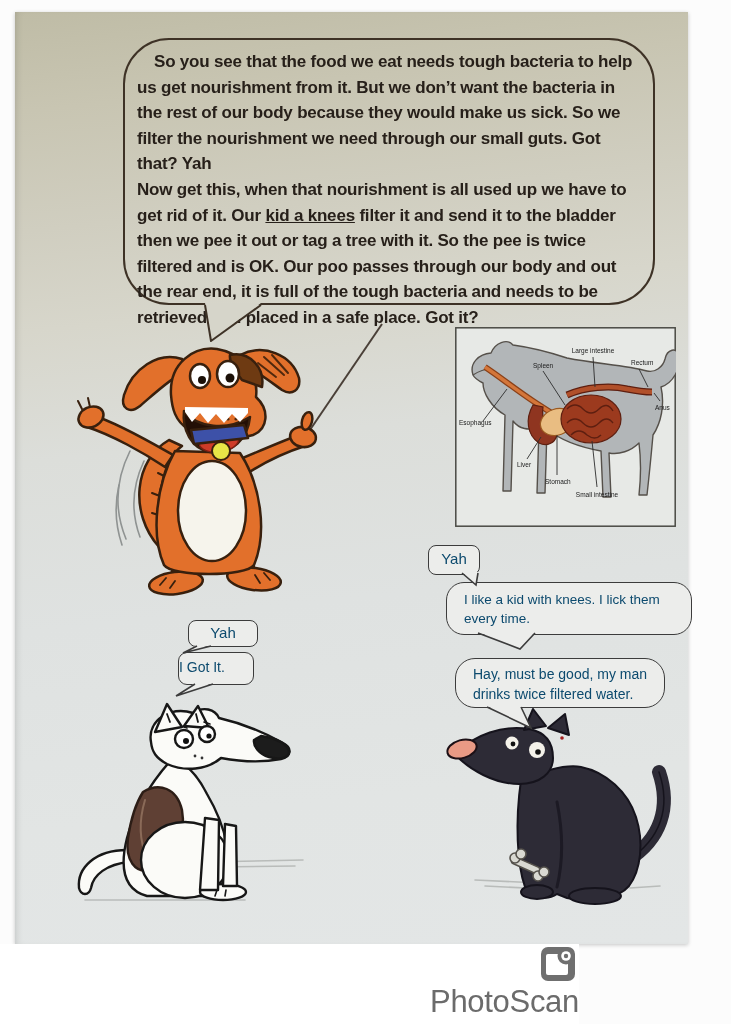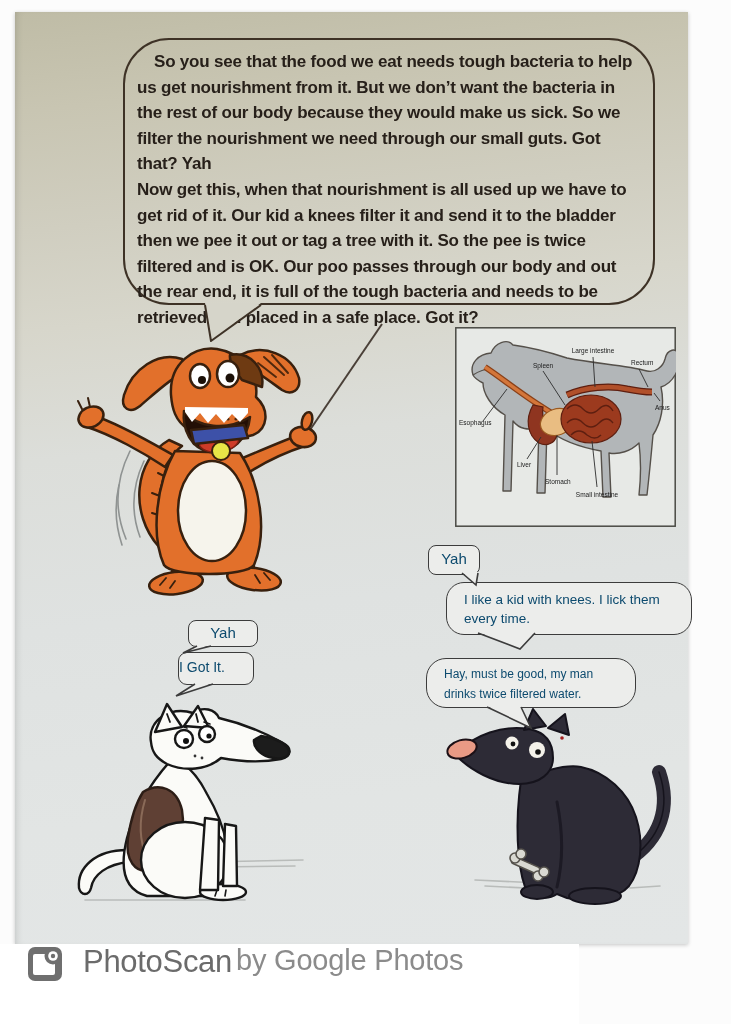--- a/index.html
+++ b/index.html
@@ -14,42 +14,42 @@
 
   .scene{position:absolute;left:0;top:0;z-index:1;}
   .overlay{position:absolute;left:0;top:0;z-index:5;pointer-events:none;}
 
   
   .monologue{position:absolute;left:108px;top:26px;width:532px;height:267px;z-index:2;
              border:2px solid #3e3226;border-radius:46px;box-sizing:border-box;
              padding:9px 12px 0 12px;}
   .monologue p{margin:0;font-size:17px;line-height:25.6px;font-weight:bold;
                letter-spacing:-0.2px;color:#27201a;text-indent:17px;}
-  .monologue .u{}
+  .monologue .u{text-decoration:underline;}
 
   
   .sb{position:absolute;z-index:4;background:#ecedeb;border:1.6px solid #3c3c3c;
       box-sizing:border-box;color:#0c4a6e;}
   .sb-yah-right{left:413px;top:533px;width:52px;height:30px;border-radius:8px;
                 font-size:15px;line-height:26px;text-align:center;}
   .sb-lick{left:431px;top:570px;width:246px;height:53px;border-radius:18px;
            font-size:13.5px;line-height:19px;padding:7px 10px 0 17px;}
   .sb-yah-left{left:173px;top:608px;width:70px;height:27px;border-radius:8px;
                font-size:15px;line-height:24px;text-align:center;}
   .sb-gotit{left:163px;top:640px;width:76px;height:33px;border-radius:9px;
             font-size:14px;line-height:29px;}
-  .sb-hay{left:411px;top:646px;width:210px;height:50px;border-radius:20px;
-          font-size:12px;line-height:19.5px;padding:6px 8px 13px 17px;}
+  .sb-hay{left:440px;top:646px;width:210px;height:50px;border-radius:20px;
+          font-size:14px;line-height:19.5px;padding:6px 8px 13px 17px;}
 
   
   .anatomy{position:absolute;left:440px;top:315px;z-index:2;}
 
   
   .footer{position:absolute;left:0;top:944px;width:579px;height:80px;background:#ffffff;
-          display:flex;align-items:flex-start;z-index:8;}
+          display:flex;align-items:flex-end;z-index:8;flex-direction:column;}
   .footer .logo{margin-left:26px;flex:none;}
   .footer .word{margin-left:17px;font-size:31px;font-weight:500;color:#6b6b6b;letter-spacing:-0.3px;}
   .footer .byline{margin-left:4px;font-size:29px;font-weight:400;color:#8b8b8b;letter-spacing:-0.2px;}
 </style>
 </head>
 <body>
 
 <div class="stage">
   <div class="scan">
 

